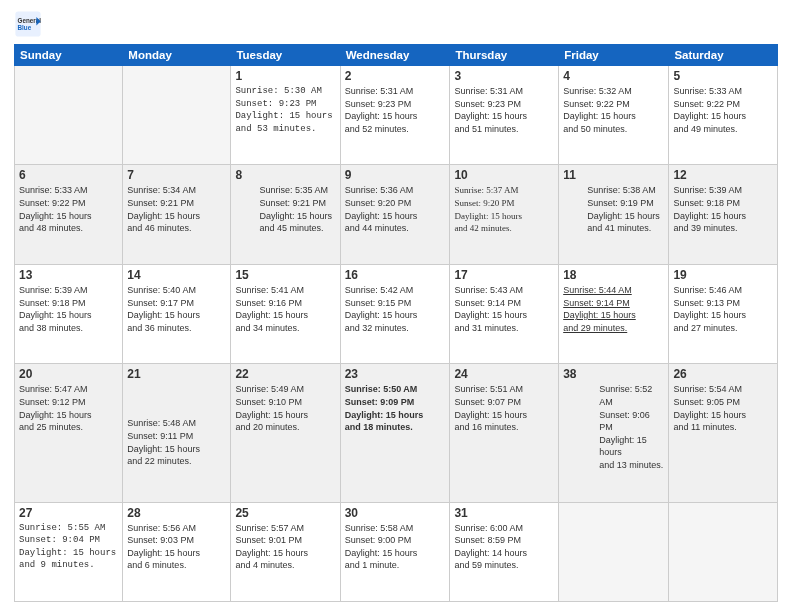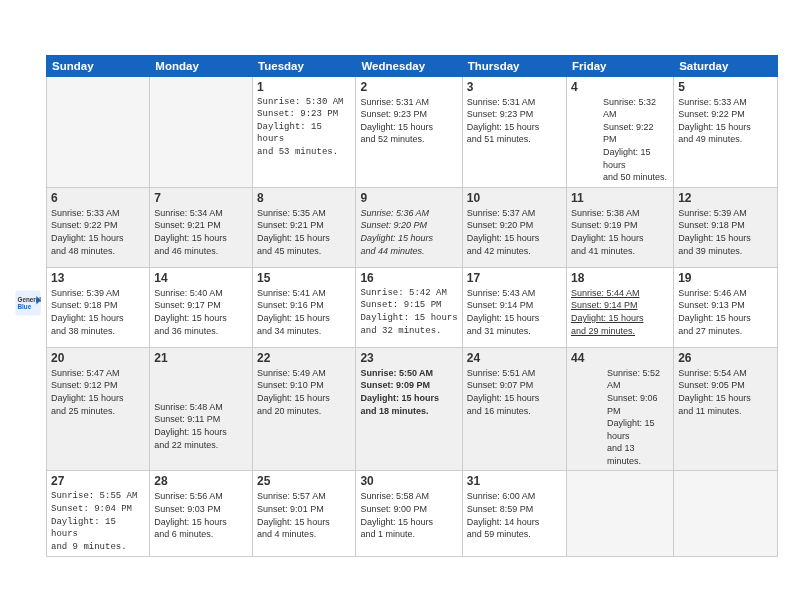--- a/index.html
+++ b/index.html
@@ -8,22 +8,21 @@
       background: #fff;
       width: 792px;
       height: 612px;
       overflow: hidden;
     }
     .container {
       width: 792px;
       height: 612px;
       padding: 10px 14px 10px 14px;
       display: flex;
-      flex-direction: row;
-      align-items: center;
+      flex-direction: column;
     }
     .header {
       display: flex;
       justify-content: space-between;
       align-items: flex-start;
       margin-bottom: 6px;
     }
     .logo {
       display: flex;
       align-items: center;
@@ -152,21 +151,21 @@
           </td>
           <td>
             <span class="day-num">3</span>
             <div class="day-info" style="white-space: pre-line;">Sunrise: 5:31 AM
 Sunset: 9:23 PM
 Daylight: 15 hours
 and 51 minutes.</div>
           </td>
           <td>
             <span class="day-num">4</span>
-            <div class="day-info" style="white-space: pre-line; margin-left: 32px;">Sunrise: 5:32 AM
+            <div class="day-info" style="white-space: pre-line;">Sunrise: 5:32 AM
 Sunset: 9:22 PM
 Daylight: 15 hours
 and 50 minutes.</div>
           </td>
           <td>
             <span class="day-num">5</span>
             <div class="day-info" style="white-space: pre-line;">Sunrise: 5:33 AM
 Sunset: 9:22 PM
 Daylight: 15 hours
 and 49 minutes.</div>
@@ -182,42 +181,42 @@
           </td>
           <td>
             <span class="day-num">7</span>
             <div class="day-info" style="white-space: pre-line;">Sunrise: 5:34 AM
 Sunset: 9:21 PM
 Daylight: 15 hours
 and 46 minutes.</div>
           </td>
           <td>
             <span class="day-num">8</span>
-            <div class="day-info" style="white-space: pre-line;">Sunrise: 5:35 AM
+            <div class="day-info" style="white-space: pre-line; margin-left: 24px;">Sunrise: 5:35 AM
 Sunset: 9:21 PM
 Daylight: 15 hours
 and 45 minutes.</div>
           </td>
           <td>
             <span class="day-num">9</span>
-            <div class="day-info" style="white-space: pre-line; font-style: italic;">Sunrise: 5:36 AM
+            <div class="day-info" style="white-space: pre-line;">Sunrise: 5:36 AM
 Sunset: 9:20 PM
 Daylight: 15 hours
 and 44 minutes.</div>
           </td>
           <td>
             <span class="day-num">10</span>
-            <div class="day-info" style="white-space: pre-line;">Sunrise: 5:37 AM
+            <div class="day-info" style="white-space: pre-line; font-family: Liberation Serif, serif;">Sunrise: 5:37 AM
 Sunset: 9:20 PM
 Daylight: 15 hours
 and 42 minutes.</div>
           </td>
           <td>
             <span class="day-num">11</span>
-            <div class="day-info" style="white-space: pre-line;">Sunrise: 5:38 AM
+            <div class="day-info" style="white-space: pre-line; margin-left: 24px;">Sunrise: 5:38 AM
 Sunset: 9:19 PM
 Daylight: 15 hours
 and 41 minutes.</div>
           </td>
           <td>
             <span class="day-num">12</span>
             <div class="day-info" style="white-space: pre-line;">Sunrise: 5:39 AM
 Sunset: 9:18 PM
 Daylight: 15 hours
 and 39 minutes.</div>
@@ -240,21 +239,21 @@
           </td>
           <td>
             <span class="day-num">15</span>
             <div class="day-info" style="white-space: pre-line;">Sunrise: 5:41 AM
 Sunset: 9:16 PM
 Daylight: 15 hours
 and 34 minutes.</div>
           </td>
           <td>
             <span class="day-num">16</span>
-            <div class="day-info" style="white-space: pre-line; font-family: Liberation Mono, monospace;">Sunrise: 5:42 AM
+            <div class="day-info" style="white-space: pre-line;">Sunrise: 5:42 AM
 Sunset: 9:15 PM
 Daylight: 15 hours
 and 32 minutes.</div>
           </td>
           <td>
             <span class="day-num">17</span>
             <div class="day-info" style="white-space: pre-line;">Sunrise: 5:43 AM
 Sunset: 9:14 PM
 Daylight: 15 hours
 and 31 minutes.</div>
@@ -304,21 +303,21 @@
 and 18 minutes.</div>
           </td>
           <td>
             <span class="day-num">24</span>
             <div class="day-info" style="white-space: pre-line;">Sunrise: 5:51 AM
 Sunset: 9:07 PM
 Daylight: 15 hours
 and 16 minutes.</div>
           </td>
           <td>
-            <span class="day-num">44</span>
+            <span class="day-num">38</span>
             <div class="day-info" style="white-space: pre-line; margin-left: 36px;">Sunrise: 5:52 AM
 Sunset: 9:06 PM
 Daylight: 15 hours
 and 13 minutes.</div>
           </td>
           <td>
             <span class="day-num">26</span>
             <div class="day-info" style="white-space: pre-line;">Sunrise: 5:54 AM
 Sunset: 9:05 PM
 Daylight: 15 hours

